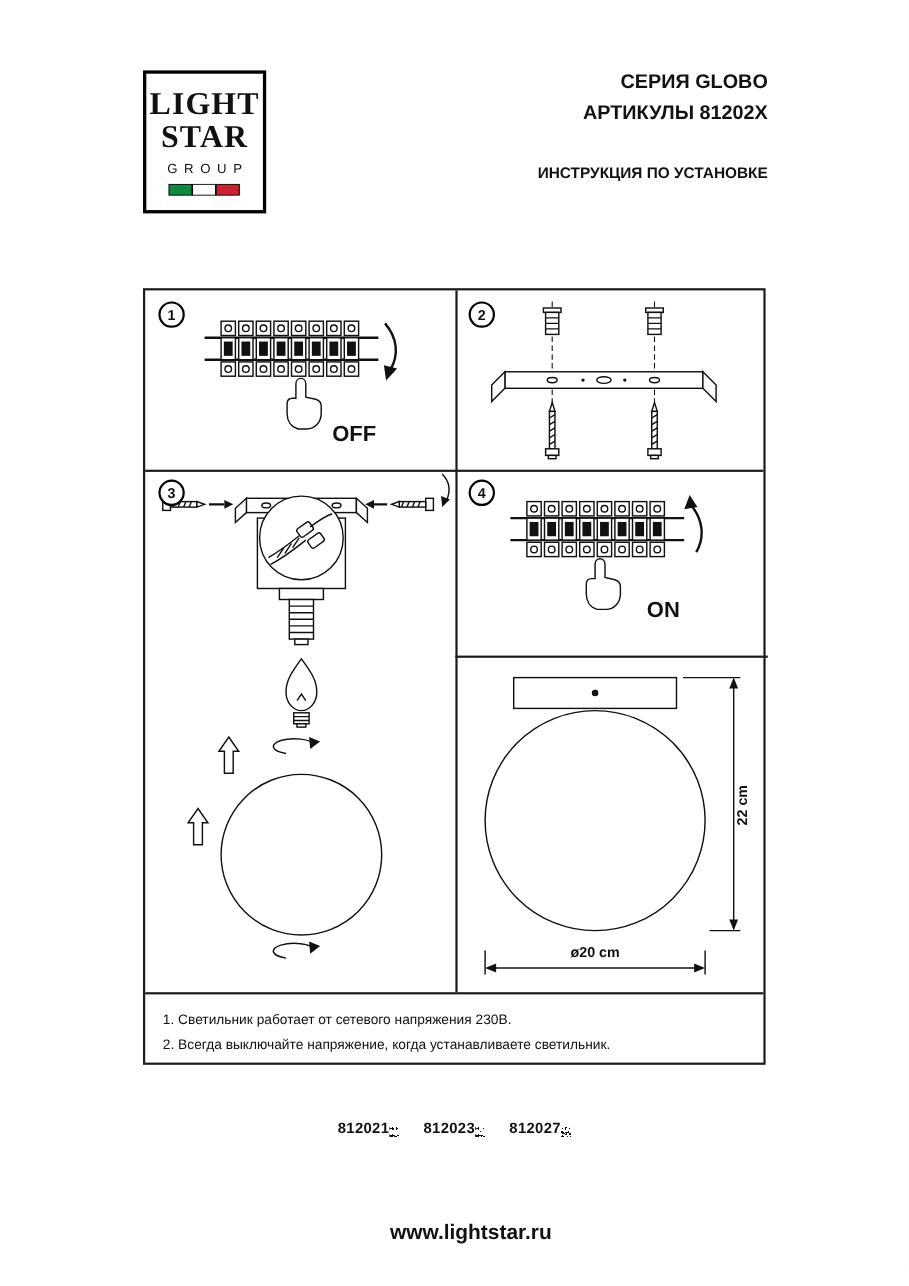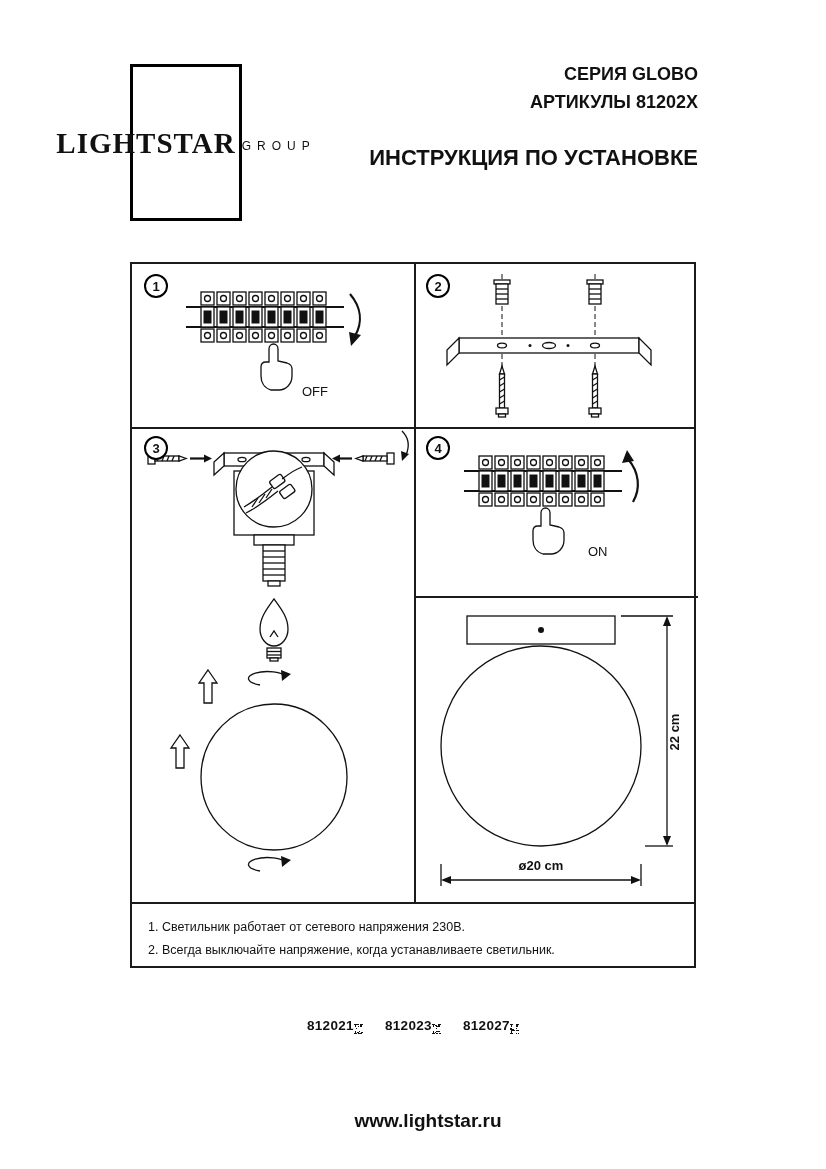--- a/index.html
+++ b/index.html
@@ -1,33 +1,33 @@
 <!DOCTYPE html>
 <html><head>
 <meta charset="utf-8">
 <style>
   * { margin:0; padding:0; box-sizing:border-box; }
   body { background:#e8e8e8; }
   .page { position:relative; width:826px; height:1169px; margin:0 auto; background:#fff;
           color:#111; font-family:"Liberation Sans", sans-serif; overflow:hidden; }
 
   
-  .logo { position:absolute; left:130px; top:64px; width:112px; height:157px;
-          border:3px solid #000; display:flex; flex-direction:row; align-items:center;
+  .logo { position:absolute; left:130px; top:64px; width:112px; height:130px;
+          border:3px solid #000; display:flex; flex-direction:column; align-items:center;
           justify-content:center; background:#fff; }
   .logo .l1, .logo .l2 { font-family:"Liberation Serif", serif; font-weight:bold;
           font-size:29px; line-height:30px; letter-spacing:1px; }
   .logo .grp { font-size:12px; letter-spacing:6px; margin-top:6px; text-indent:6px; }
   .logo svg { margin-top:7px; }
 
   
   .hdr { position:absolute; right:128px; top:60px; text-align:right; font-weight:bold;
          font-size:18px; line-height:28px; }
   .title { position:absolute; right:128px; top:144px; text-align:center; font-weight:bold;
-         font-size:22px; line-height:27px; }
+         font-size:14px; line-height:27px; }
 
   
   .frame { position:absolute; left:130px; top:262px; width:566px; height:706px;
            border:2px solid #1b1b1b; background:#fff; }
   .gline { position:absolute; background:#1b1b1b; }
   .vdiv { left:282px; top:0; width:2px; height:638px; }
   .hl1 { left:0; top:163px; width:100%; height:2px; }
   .hl2 { left:282px; top:332px; width:284px; height:2px; }
   .hl3 { left:0; top:638px; width:100%; height:2px; }
 
@@ -37,21 +37,21 @@
   .s1 { left:12px; top:10px; } .s2 { left:294px; top:10px; }
   .s3 { left:12px; top:172px; } .s4 { left:294px; top:172px; }
 
   .ill { position:absolute; }
   .p1 { left:40px; top:14px; }
   .p2 { left:295px; top:6px; }
   .p3 { left:0; top:163px; }
   .p4 { left:318px; top:178px; }
   .lampill { left:283px; top:332px; }
 
-  .switch-label { position:absolute; font-weight:normal; font-size:13px; z-index:2; }
+  .switch-label { position:absolute; font-weight:bold; font-size:20px; z-index:2; }
   .off { left:170px; top:120px; }
   .on  { left:456px; top:280px; }
 
   .notes { position:absolute; left:0; top:640px; width:100%; padding:12px 14px 0 16px;
            font-size:12.5px; line-height:1.85; }
 
   .articles { position:absolute; left:0; top:998px; width:100%; display:flex;
               justify-content:center; gap:22px; }
   .article { display:flex; align-items:center; width:56px; }
   .article .code { font-size:13.5px; font-weight:bold; letter-spacing:0.3px; }

